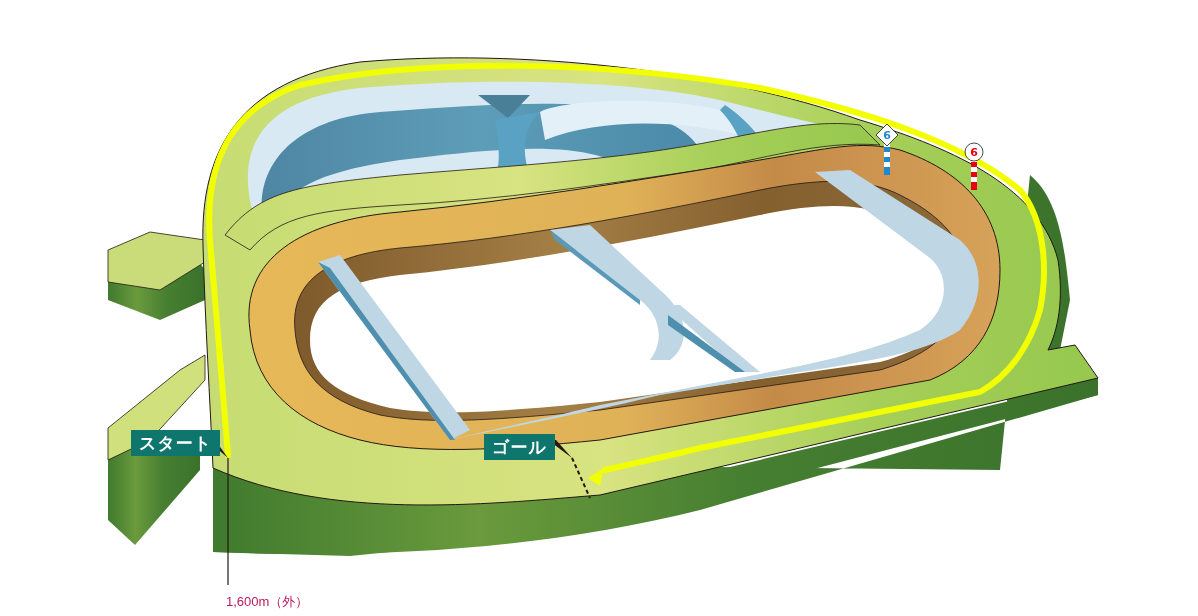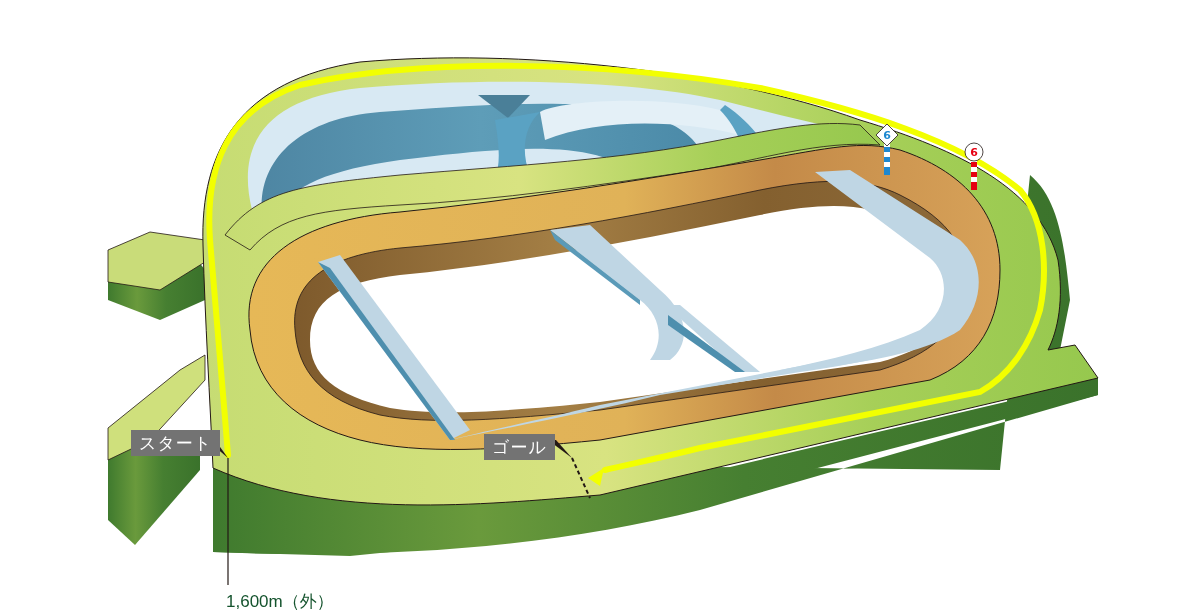--- a/index.html
+++ b/index.html
@@ -1,25 +1,25 @@
 <!DOCTYPE html>
 <html><head>
 <meta charset="utf-8">
 <style>
   html, body { margin: 0; padding: 0; background: #ffffff; }
   body { width: 1198px; height: 616px; position: relative; overflow: hidden;
          font-family: "DejaVu Sans", "Liberation Sans", sans-serif; }
   #course { position: absolute; left: 0; top: 0; width: 1198px; height: 616px; }
   .label-box {
-    position: absolute; background: #737373; color: #ffffff;
-    font-size: 17px; font-weight: normal; padding: 4px 8px 4px 8px;
+    position: absolute; background: #0f766e; color: #ffffff;
+    font-size: 17px; font-weight: bold; padding: 4px 8px 4px 8px;
     line-height: 18px; letter-spacing: 1px;
   }
   .dist-label {
-    position: absolute; color: #14532d; font-size: 17px; line-height: 20px;
+    position: absolute; color: #be185d; font-size: 13px; line-height: 20px;
     font-family: "Liberation Sans", "DejaVu Sans", sans-serif;
   }
   .marker-num {
     font-family: "DejaVu Sans", sans-serif; font-weight: bold; font-size: 11px;
   }
 </style>
 </head>
 <body>
 
 <svg id="course" viewBox="0 0 1198 616" xmlns="http://www.w3.org/2000/svg">

